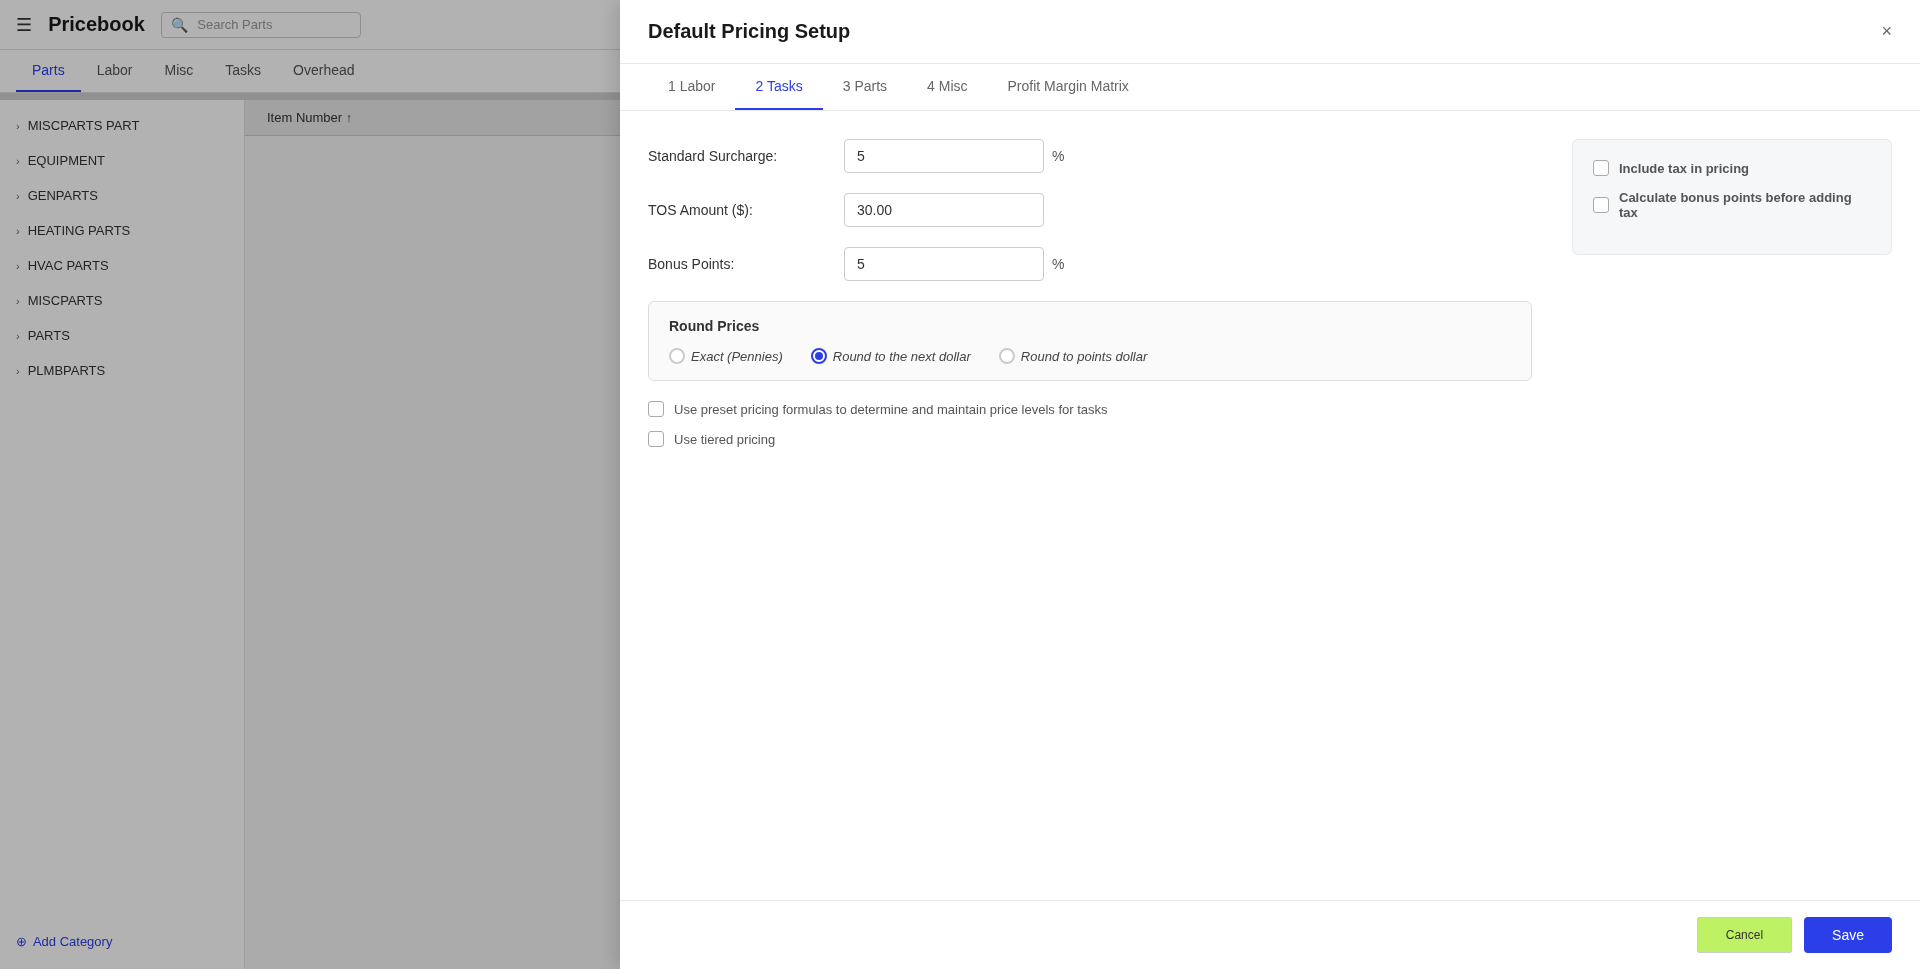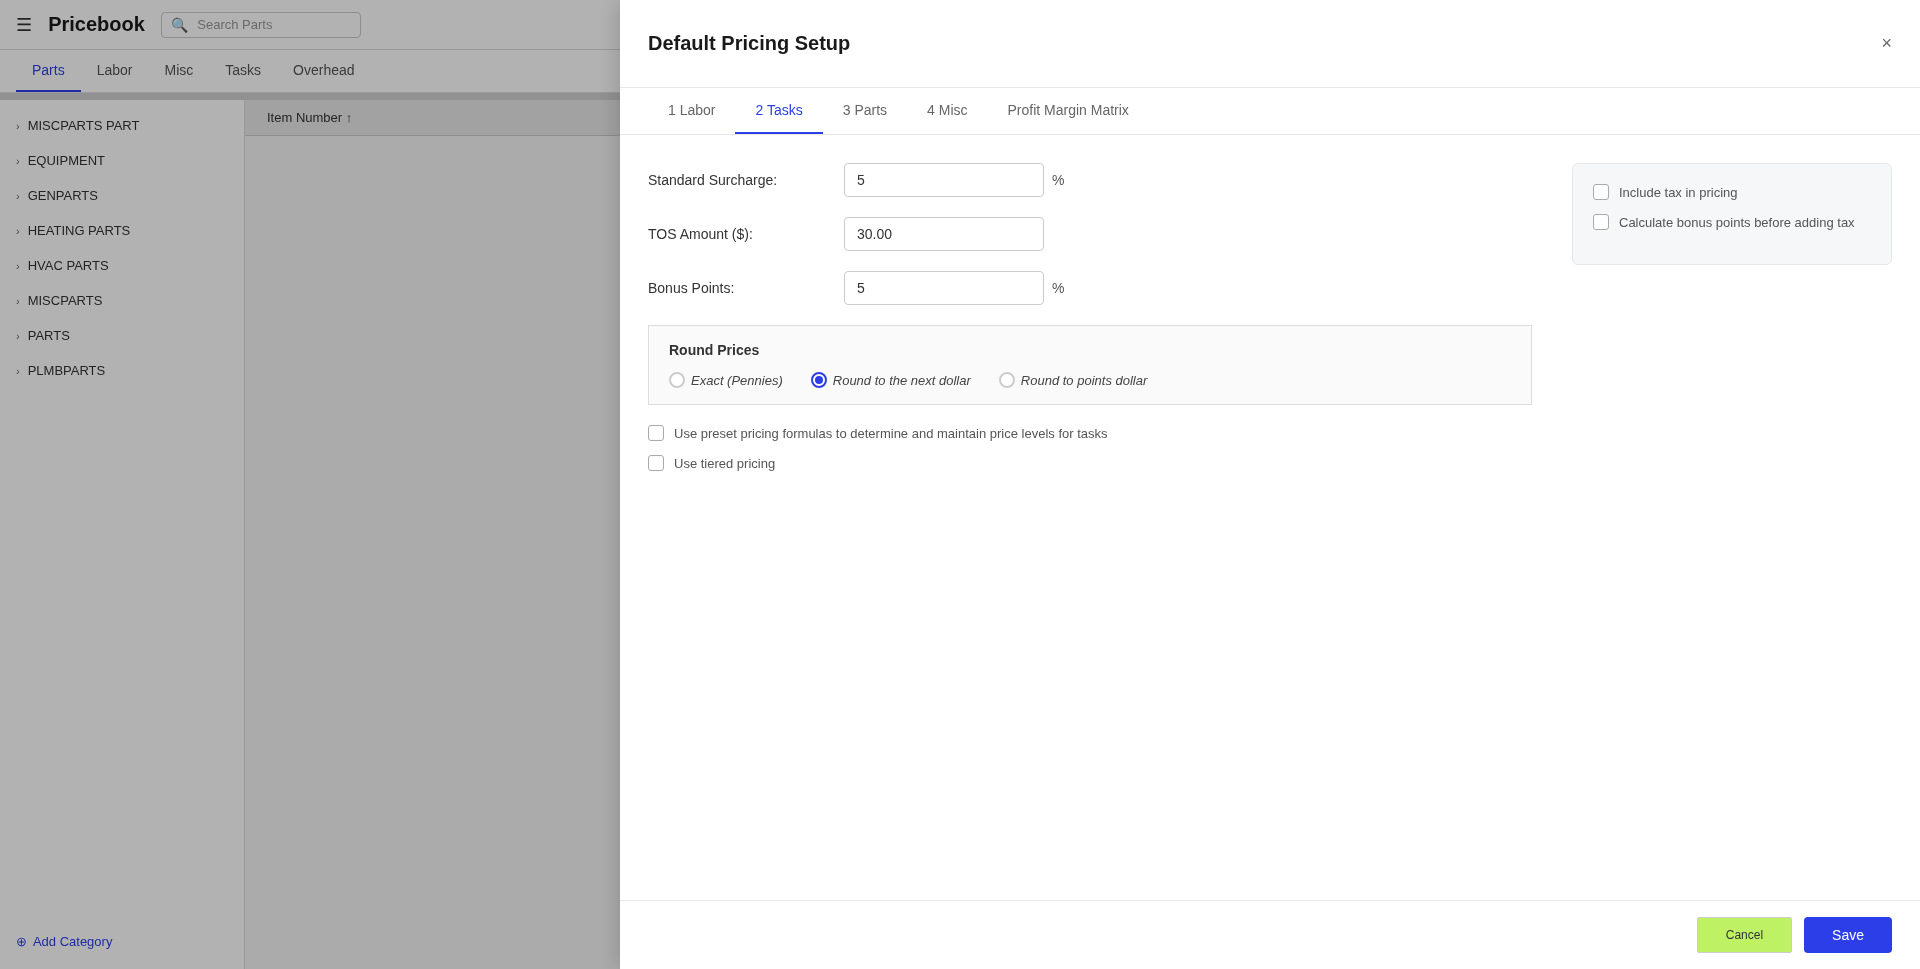--- a/index.html
+++ b/index.html
@@ -72,54 +72,54 @@
 
     
     .modal {
       position: fixed; top: 0; right: 0; width: 1300px; height: 969px;
       background: #fff; z-index: 200; display: flex; flex-direction: column;
       box-shadow: -4px 0 20px rgba(0,0,0,0.15);
     }
 
     .modal-header {
       display: flex; justify-content: space-between; align-items: center;
-      padding: 32px 28px; border-bottom: 1px solid #e8e8e8;
+      padding: 20px 28px; border-bottom: 1px solid #e8e8e8;
     }
     .modal-title { font-size: 20px; font-weight: 600; color: #1a1a1a; }
     .close-icon { font-size: 18px; color: #666; cursor: pointer; }
 
     .modal-tabs {
       display: flex; padding: 0 28px; border-bottom: 1px solid #e8e8e8;
     }
     .modal-tab {
       padding: 14px 20px; font-size: 14px; color: #666; cursor: pointer;
       border-bottom: 2px solid transparent;
     }
     .modal-tab.active { color: #2c3ee8; border-bottom: 2px solid #2c3ee8; font-weight: 500; }
 
     .modal-body {
       flex: 1; padding: 28px; display: flex; gap: 40px; overflow-y: auto;
     }
 
     .modal-left { flex: 1; }
-    .modal-right { width: 320px; }
+    .modal-right { width: 320px; font-weight: bold; }
 
     .form-row {
       display: flex; align-items: center; margin-bottom: 20px; gap: 16px;
     }
     .form-label { width: 180px; font-size: 14px; color: #333; font-weight: 500; flex-shrink: 0; }
     .form-input-wrap { display: flex; align-items: center; gap: 8px; flex: 1; }
     .form-input {
       border: 1px solid #ccc; border-radius: 4px; padding: 8px 12px;
       font-size: 14px; width: 200px; background: #fff; color: #333;
     }
     .form-unit { color: #555; font-size: 14px; }
 
     .round-prices-box {
-      border: 1px solid #ddd; border-radius: 0; padding: 16px 20px;
+      border: 1px solid #ddd; border-radius: 6px; padding: 16px 20px;
       margin-bottom: 20px; background: #fafafa;
     }
     .round-prices-title { font-size: 14px; font-weight: 600; color: #333; margin-bottom: 14px; }
     .radio-group { display: flex; align-items: center; gap: 28px; }
     .radio-item { display: flex; align-items: center; gap: 6px; cursor: pointer; font-size: 13px; color: #444; font-style: italic; }
     .radio-btn {
       width: 16px; height: 16px; border-radius: 50%;
       border: 2px solid #ccc; background: #fff; flex-shrink: 0;
       display: flex; align-items: center; justify-content: center;
     }

